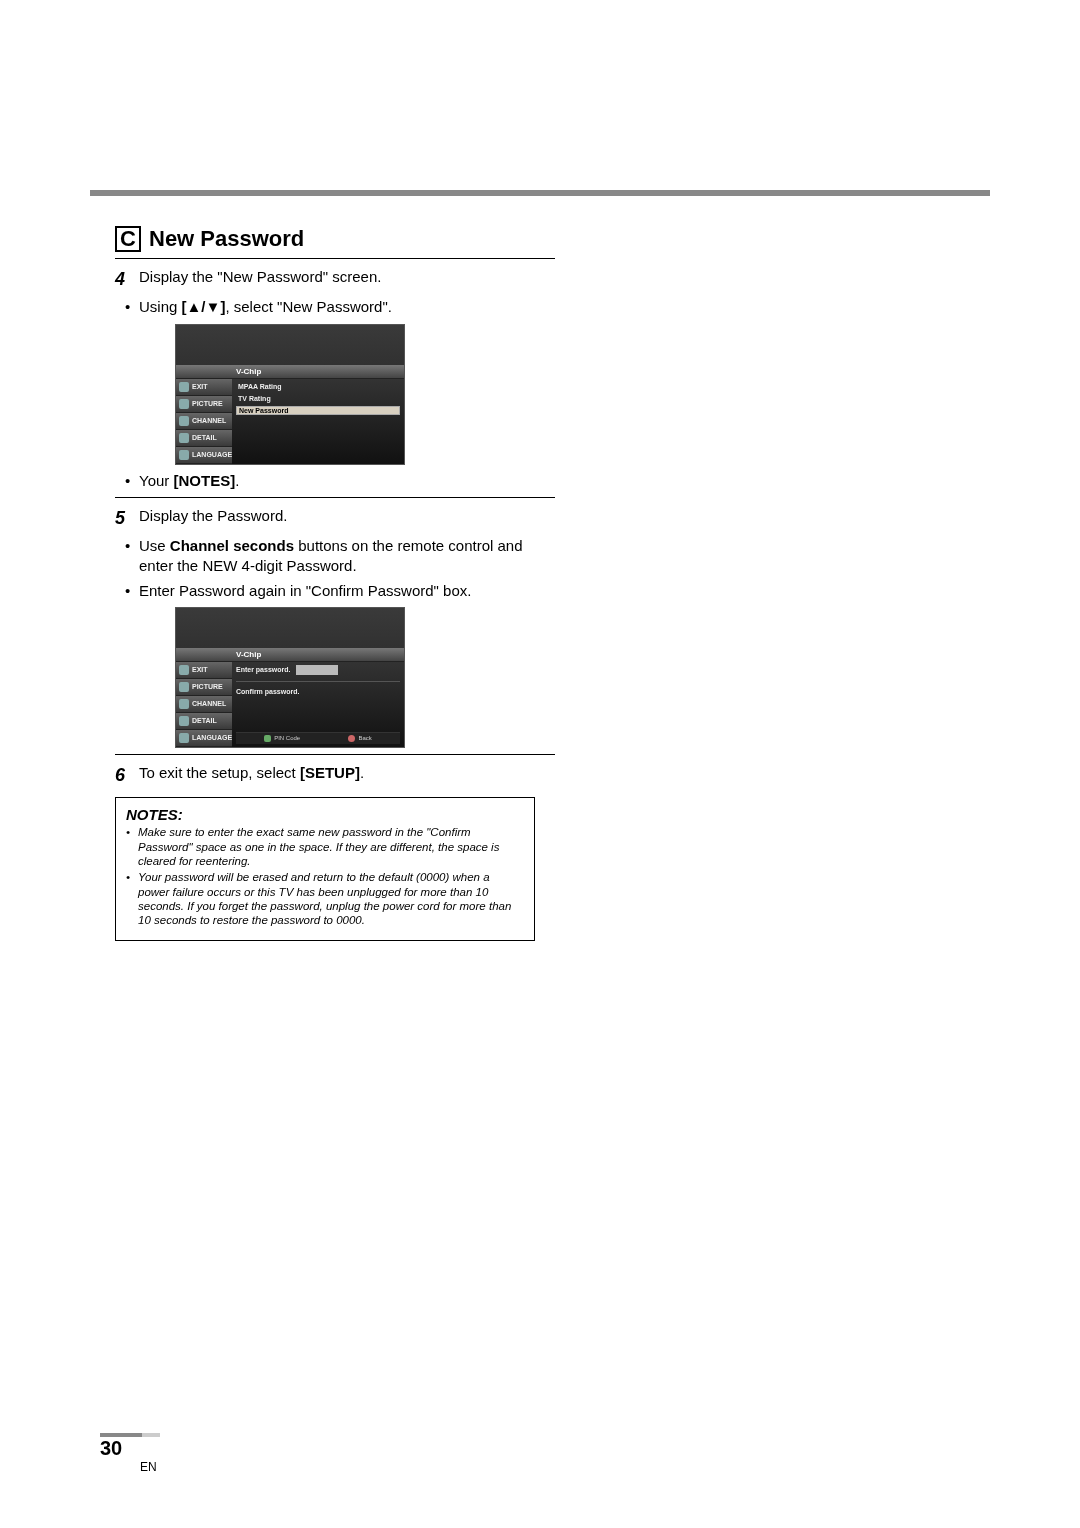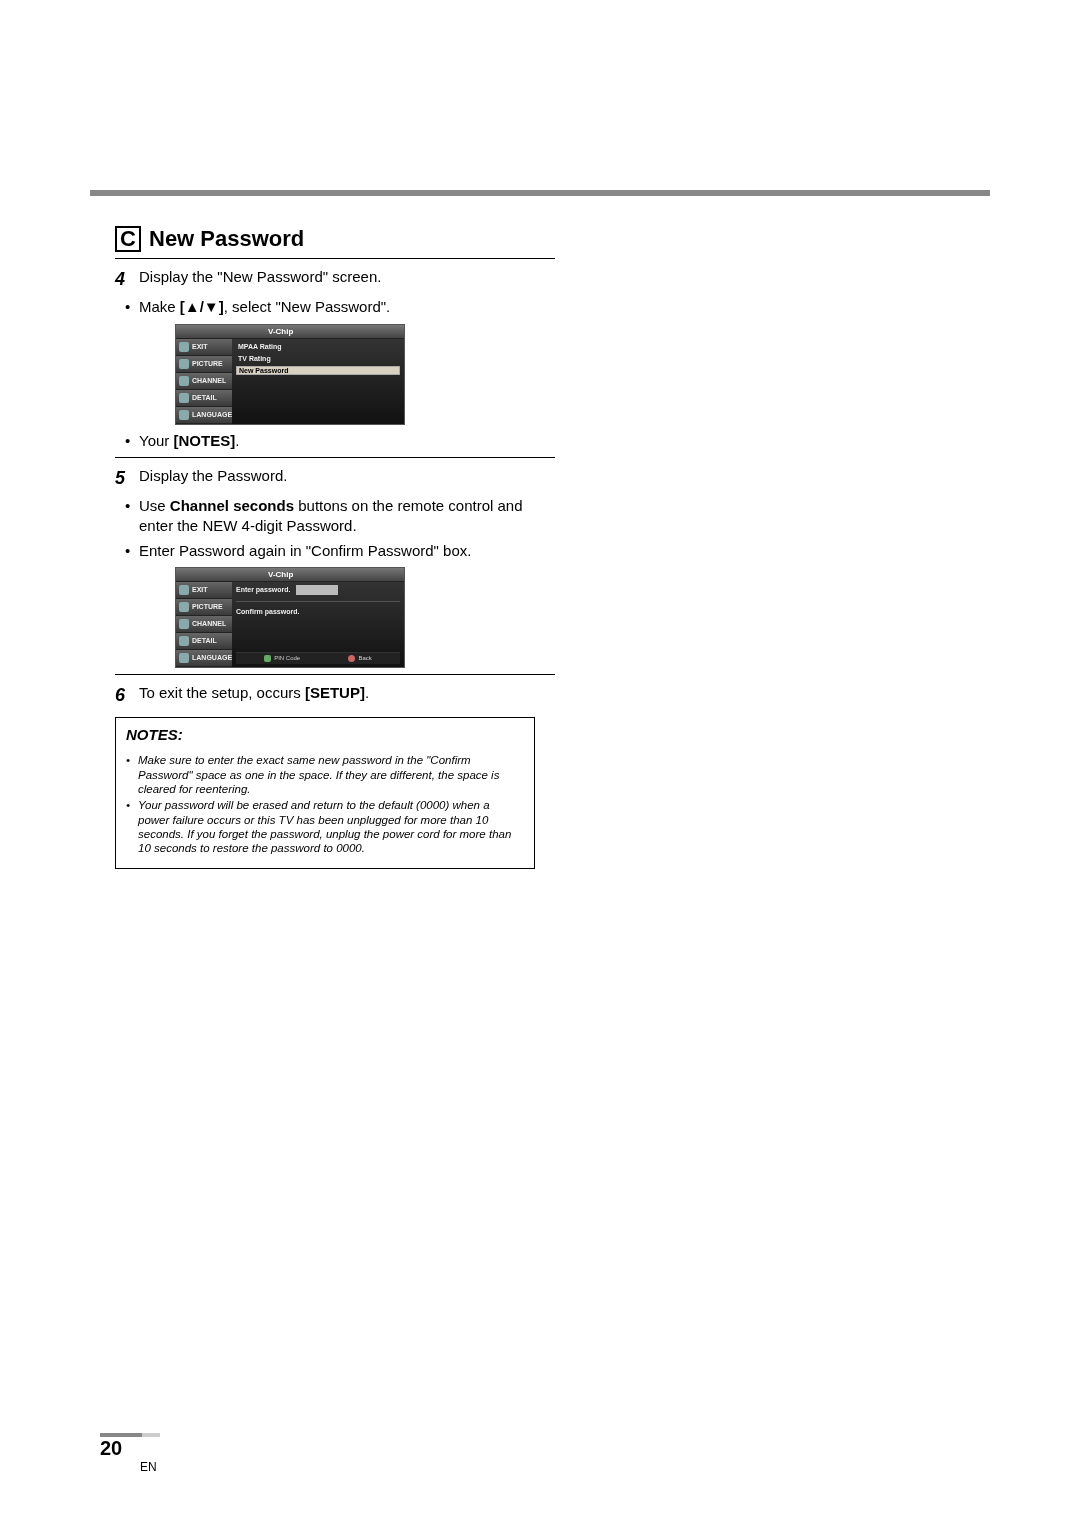--- a/index.html
+++ b/index.html
@@ -55,22 +55,23 @@
     background: linear-gradient(#3a3a3a, #1a1a1a);
     font-size: 8px;
     color: #ddd;
     position: relative;
   }
   .tv-header {
     background: linear-gradient(#777, #444);
     color: #fff;
     font-weight: bold;
     font-size: 8px;
-    padding: 2px 4px 2px 92px;
+    padding: 2px 4px 2px 60px;
     border-bottom: 1px solid #222;
+    margin-top: 40px;
   }
   .tv-row { display: flex; align-items: stretch; }
   .tv-side {
     width: 56px;
     display: flex;
     flex-direction: column;
   }
   .tv-tab {
     display: flex;
     align-items: center;
@@ -130,21 +131,21 @@
   .tv-footer .dot { width:7px; height:7px; border-radius:2px; background:#6a6; }
   .tv-footer .dot2 { background:#c66; border-radius:50%; }
 
   
   .notes-box {
     border: 1px solid #000;
     margin-top: 10px;
     padding: 8px 10px 10px 10px;
     width: 420px;
   }
-  .notes-title { font-weight: bold; font-style: italic; font-size: 15px; margin-bottom: 10px; }
+  .notes-title { font-weight: bold; font-style: italic; font-size: 15px; margin-bottom: 2px; }
   .note-bullet { display:flex; gap:4px; font-style: italic; font-size: 11.5px; line-height:1.25; margin:2px 0; }
   .note-dot { min-width:8px; }
 
   .page-footer {
     position: absolute;
     left: 100px;
     bottom: 54px;
     font-size: 14px;
   }
   .pg-num { font-size: 20px; font-weight: bold; display:inline-block; }
@@ -173,21 +174,21 @@
 
     <div class="step">
       <div class="step-num">4</div>
       <div class="step-body">
         <span>Display the "New Password" screen.</span>
       </div>
     </div>
     <div class="bullet-line">
       <span class="bullet-dot">•</span>
       <span>
-        <span>Make </span><span class="bold arrows">[▲/▼]</span><span>, select "New Password".</span>
+        <span>Using </span><span class="bold arrows">[▲/▼]</span><span>, select "New Password".</span>
       </span>
     </div>
 
     <div class="tv-shot">
       <div class="tv-header">V-Chip</div>
       <div class="tv-row">
         <div class="tv-side">
           <div class="tv-tab">
               <span class="ico"></span>
               <span>EXIT</span>
@@ -290,37 +291,37 @@
           </div>
         </div>
       </div>
     </div>
 
     <div class="thin-rule"></div>
 
     <div class="step">
       <div class="step-num">6</div>
       <div class="step-body">
-        <span>To exit the setup, occurs </span><span class="bold">[SETUP]</span><span>.</span>
+        <span>To exit the setup, select </span><span class="bold">[SETUP]</span><span>.</span>
       </div>
     </div>
 
     <div class="notes-box">
       <div class="notes-title">NOTES:</div>
       <div class="note-bullet">
         <span class="note-dot">•</span>
         <span>Make sure to enter the exact same new password in the "Confirm Password" space as one in the space. If they are different, the space is cleared for reentering.</span>
       </div>
       <div class="note-bullet">
         <span class="note-dot">•</span>
         <span>Your password will be erased and return to the default (0000) when a power failure occurs or this TV has been unplugged for more than 10 seconds. If you forget the password, unplug the power cord for more than 10 seconds to restore the password to 0000.</span>
       </div>
     </div>
 
   </div>
 
   <div class="page-footer">
     <span class="pg-bar"></span>
-    <span class="pg-num">20</span>
+    <span class="pg-num">30</span>
     <div class="pg-lang">EN</div>
   </div>
 
 </div>
 
 </body></html>

